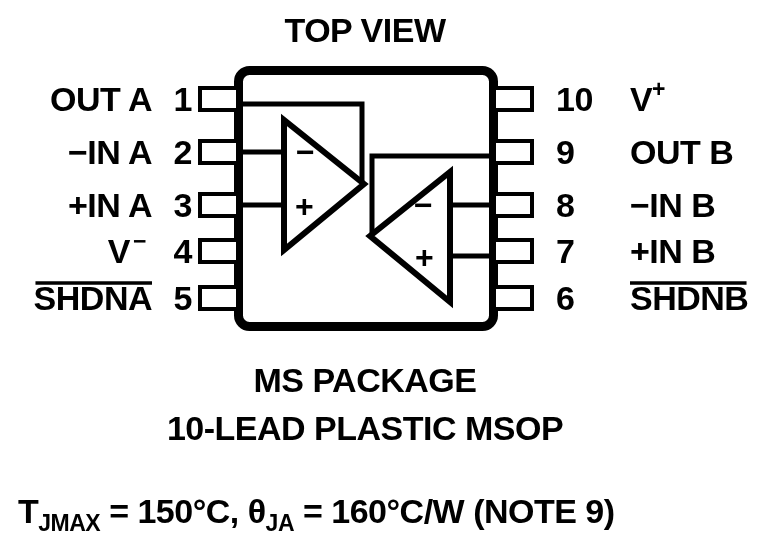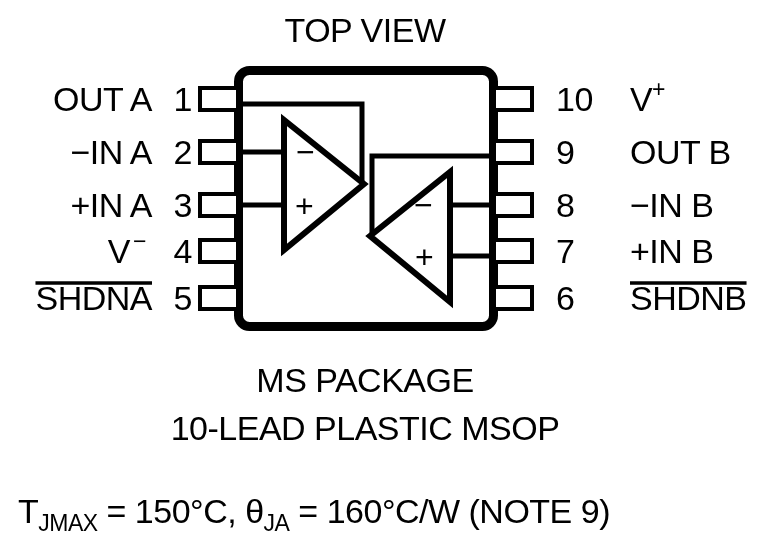--- a/index.html
+++ b/index.html
@@ -12,20 +12,21 @@
     height: 548px;
     font-family: "Liberation Sans", sans-serif;
     color: #000000;
     overflow: hidden;
   }
   #stage {
     position: relative;
     width: 760px;
     height: 548px;
     background: #ffffff;
+    font-weight: bold;
   }
   svg.diagram {
     position: absolute;
     top: 0;
     left: 0;
     width: 760px;
     height: 548px;
   }
   .dtext {
     font-family: "Liberation Sans", sans-serif;

